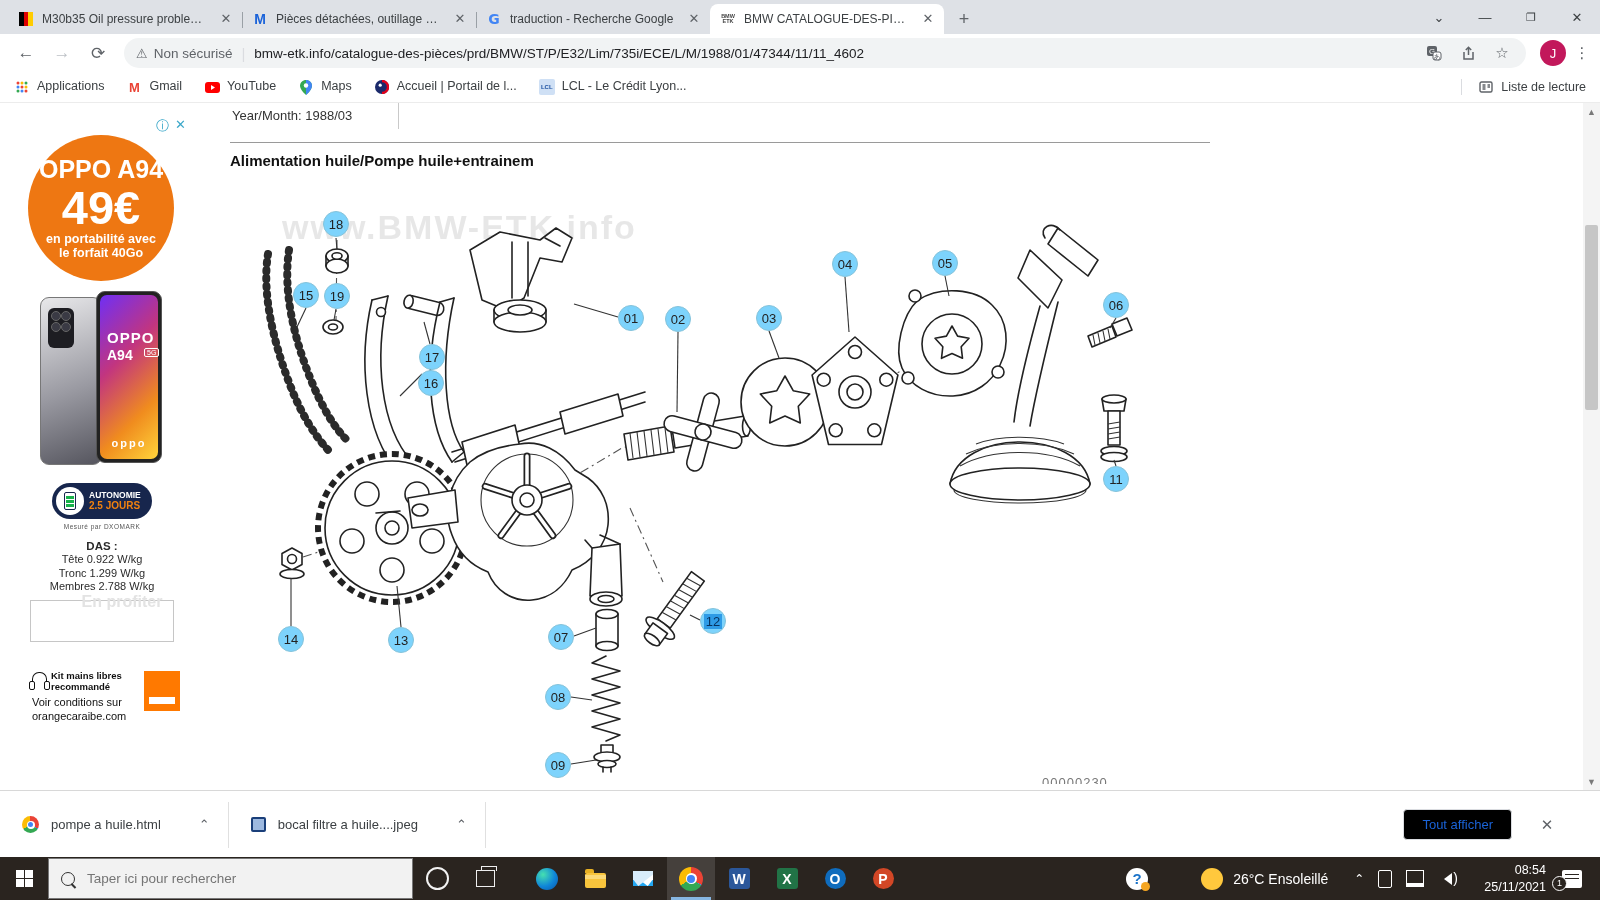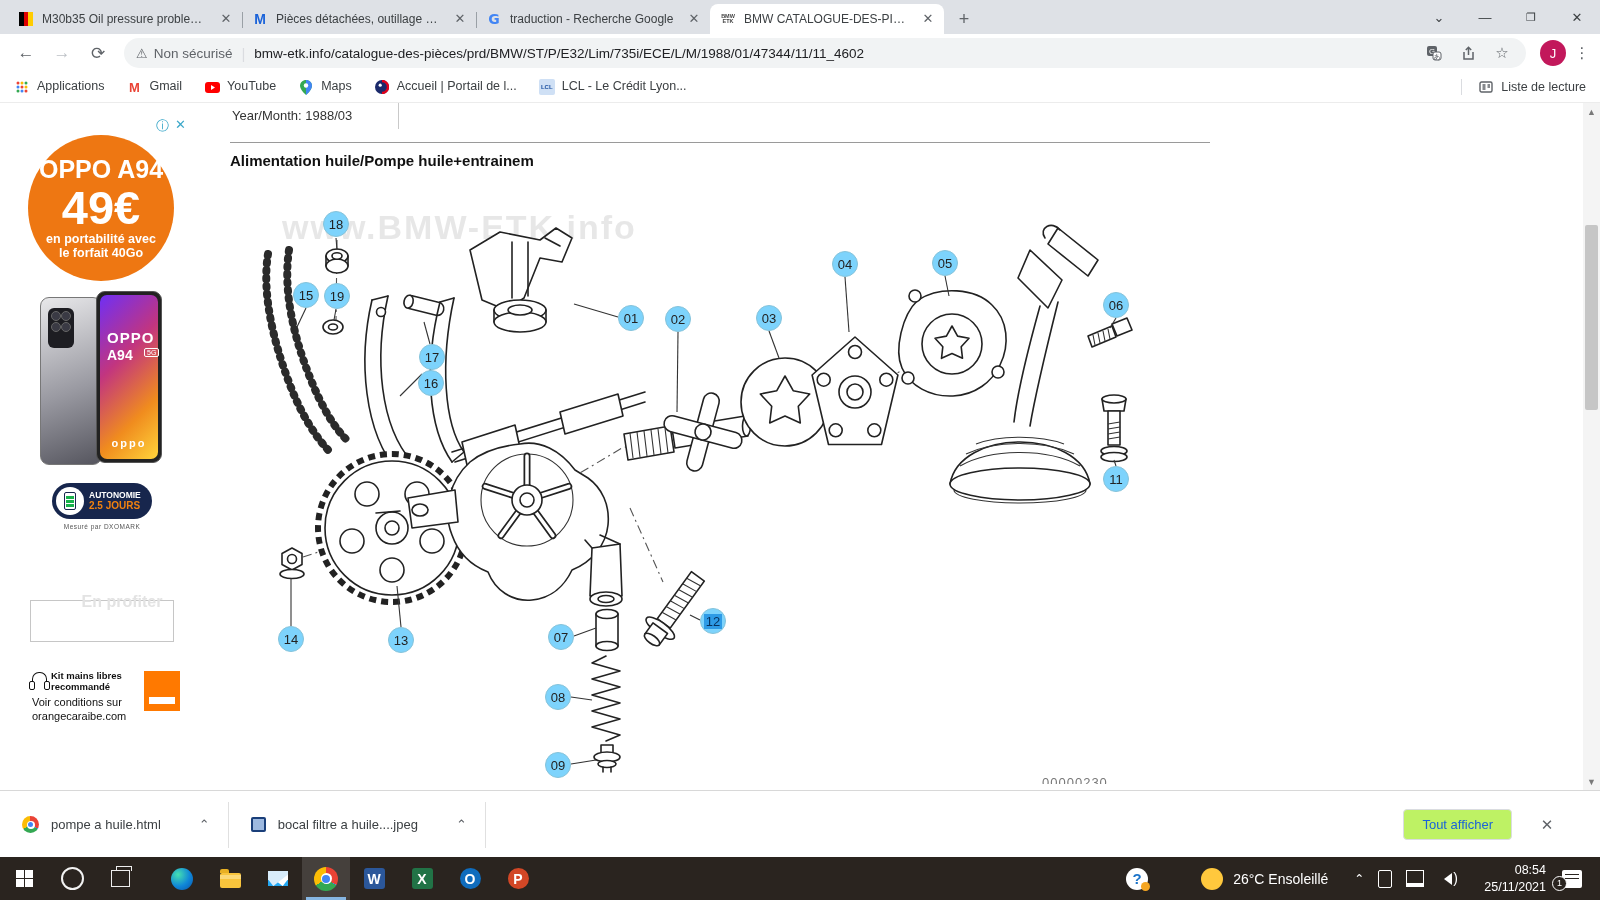--- a/index.html
+++ b/index.html
@@ -140,21 +140,21 @@
   .dl-chev{color:#5f6368;font-size:13px;margin-left:26px;}
   .chromeball{width:17px;height:17px;border-radius:50%;position:relative;flex:none;
       background:conic-gradient(#ea4335 0 33%,#4285f4 0 34%,#34a853 0 66%,#fbbc05 0 100%);}
   .chromeball:before{content:"";position:absolute;left:4.5px;top:4.5px;width:8px;height:8px;
       border-radius:50%;background:#fff;}
   .chromeball:after{content:"";position:absolute;left:6px;top:6px;width:5px;height:5px;
       border-radius:50%;background:#4285f4;}
   .imgfile{width:15px;height:15px;background:#1a3f7a;border-radius:2px;position:relative;flex:none;}
   .imgfile:before{content:"";position:absolute;left:2px;top:2px;right:2px;bottom:2px;background:#9db9e0;}
   .showall{margin-left:auto;border:1px solid #dadce0;border-radius:4px;color:#1a63d8;font-size:13px;
-           padding:7px 18px;background:#bef264;}
+           padding:7px 18px;background:#000000;}
   .dl-close{width:18px;height:18px;color:#5f6368;font-size:15px;margin:0 44px 0 26px;
             display:flex;align-items:center;justify-content:center;}
 
   
   .taskbar{position:absolute;left:0;top:857px;width:1600px;height:43px;background:#2a241f;
            display:flex;align-items:center;color:#fff;}
   .tb-tile{width:48px;height:43px;display:flex;align-items:center;justify-content:center;flex:none;}
   .winlogo{width:17px;height:17px;display:grid;grid-template-columns:8px 8px;grid-gap:1px;}
   .winlogo i{background:#fff;}
   .tb-search{width:365px;height:41px;background:#f2f2f2;border:1px solid #777;display:flex;
@@ -385,20 +385,26 @@
             <i style="bottom:6px;"></i>
             <i style="bottom:10px;"></i>
           </div>
         </div>
       <div class="badge-tx">
         <div class="badge-l1">AUTONOMIE</div>
         <div class="badge-l2">2.5 JOURS</div>
       </div>
     </div>
     <div class="dxo">Mesuré par DXOMARK</div>
+    <div class="das">
+      <b>DAS :</b>
+      <div>Tête 0.922 W/kg</div>
+      <div>Tronc 1.299 W/kg</div>
+      <div>Membres 2.788 W/kg</div>
+    </div>
     <div class="enprofiter">En profiter</div>
     <div class="adbox"></div>
     <div class="ad-bottom">
       <div class="ad-bt-left">
         <div class="kit">
           <span class="headset">
               <i style="left:-4px;"></i>
               <i style="right:-4px;"></i>
             </span>
           <span>
@@ -712,20 +718,24 @@
 
 <div class="taskbar">
   <div class="tb-tile">
     <span class="winlogo">
         <i></i>
         <i></i>
         <i></i>
         <i></i>
       </span>
   </div>
+  <div class="tb-search">
+    <span class="mag"></span>
+    <input placeholder="Taper ici pour rechercher" style="">
+  </div>
   <div class="tb-tile">
       <span class="cortana"></span>
     </div>
   <div class="tb-tile">
       <span class="taskview"></span>
     </div>
   <div class="tb-tile" style="margin-left:14px;">
       <span class="edgeico"></span>
     </div>
   <div class="tb-tile">

